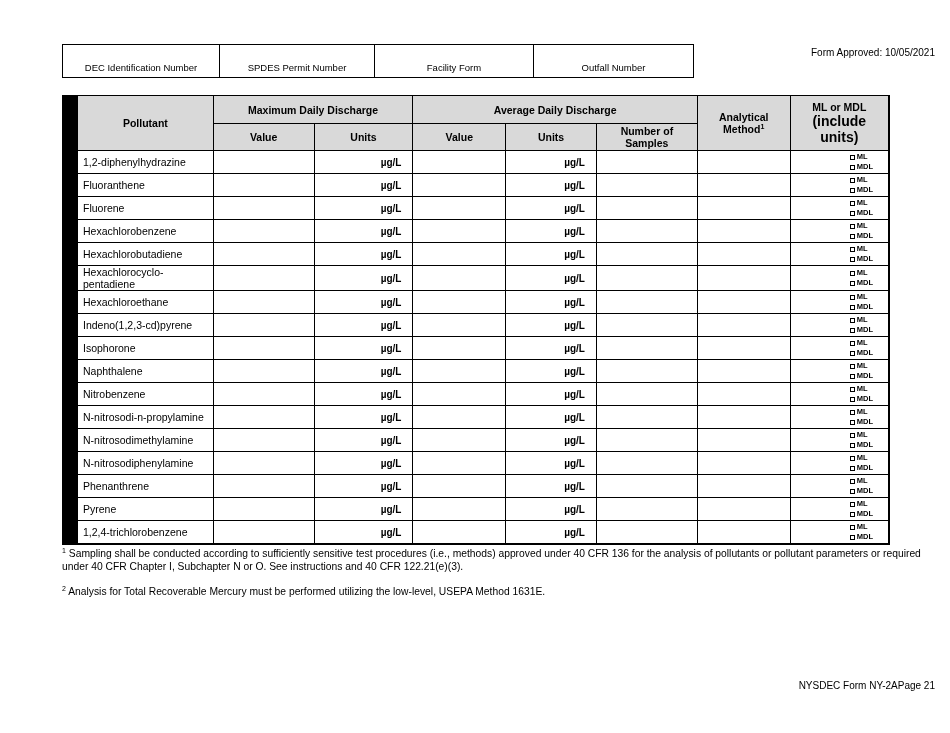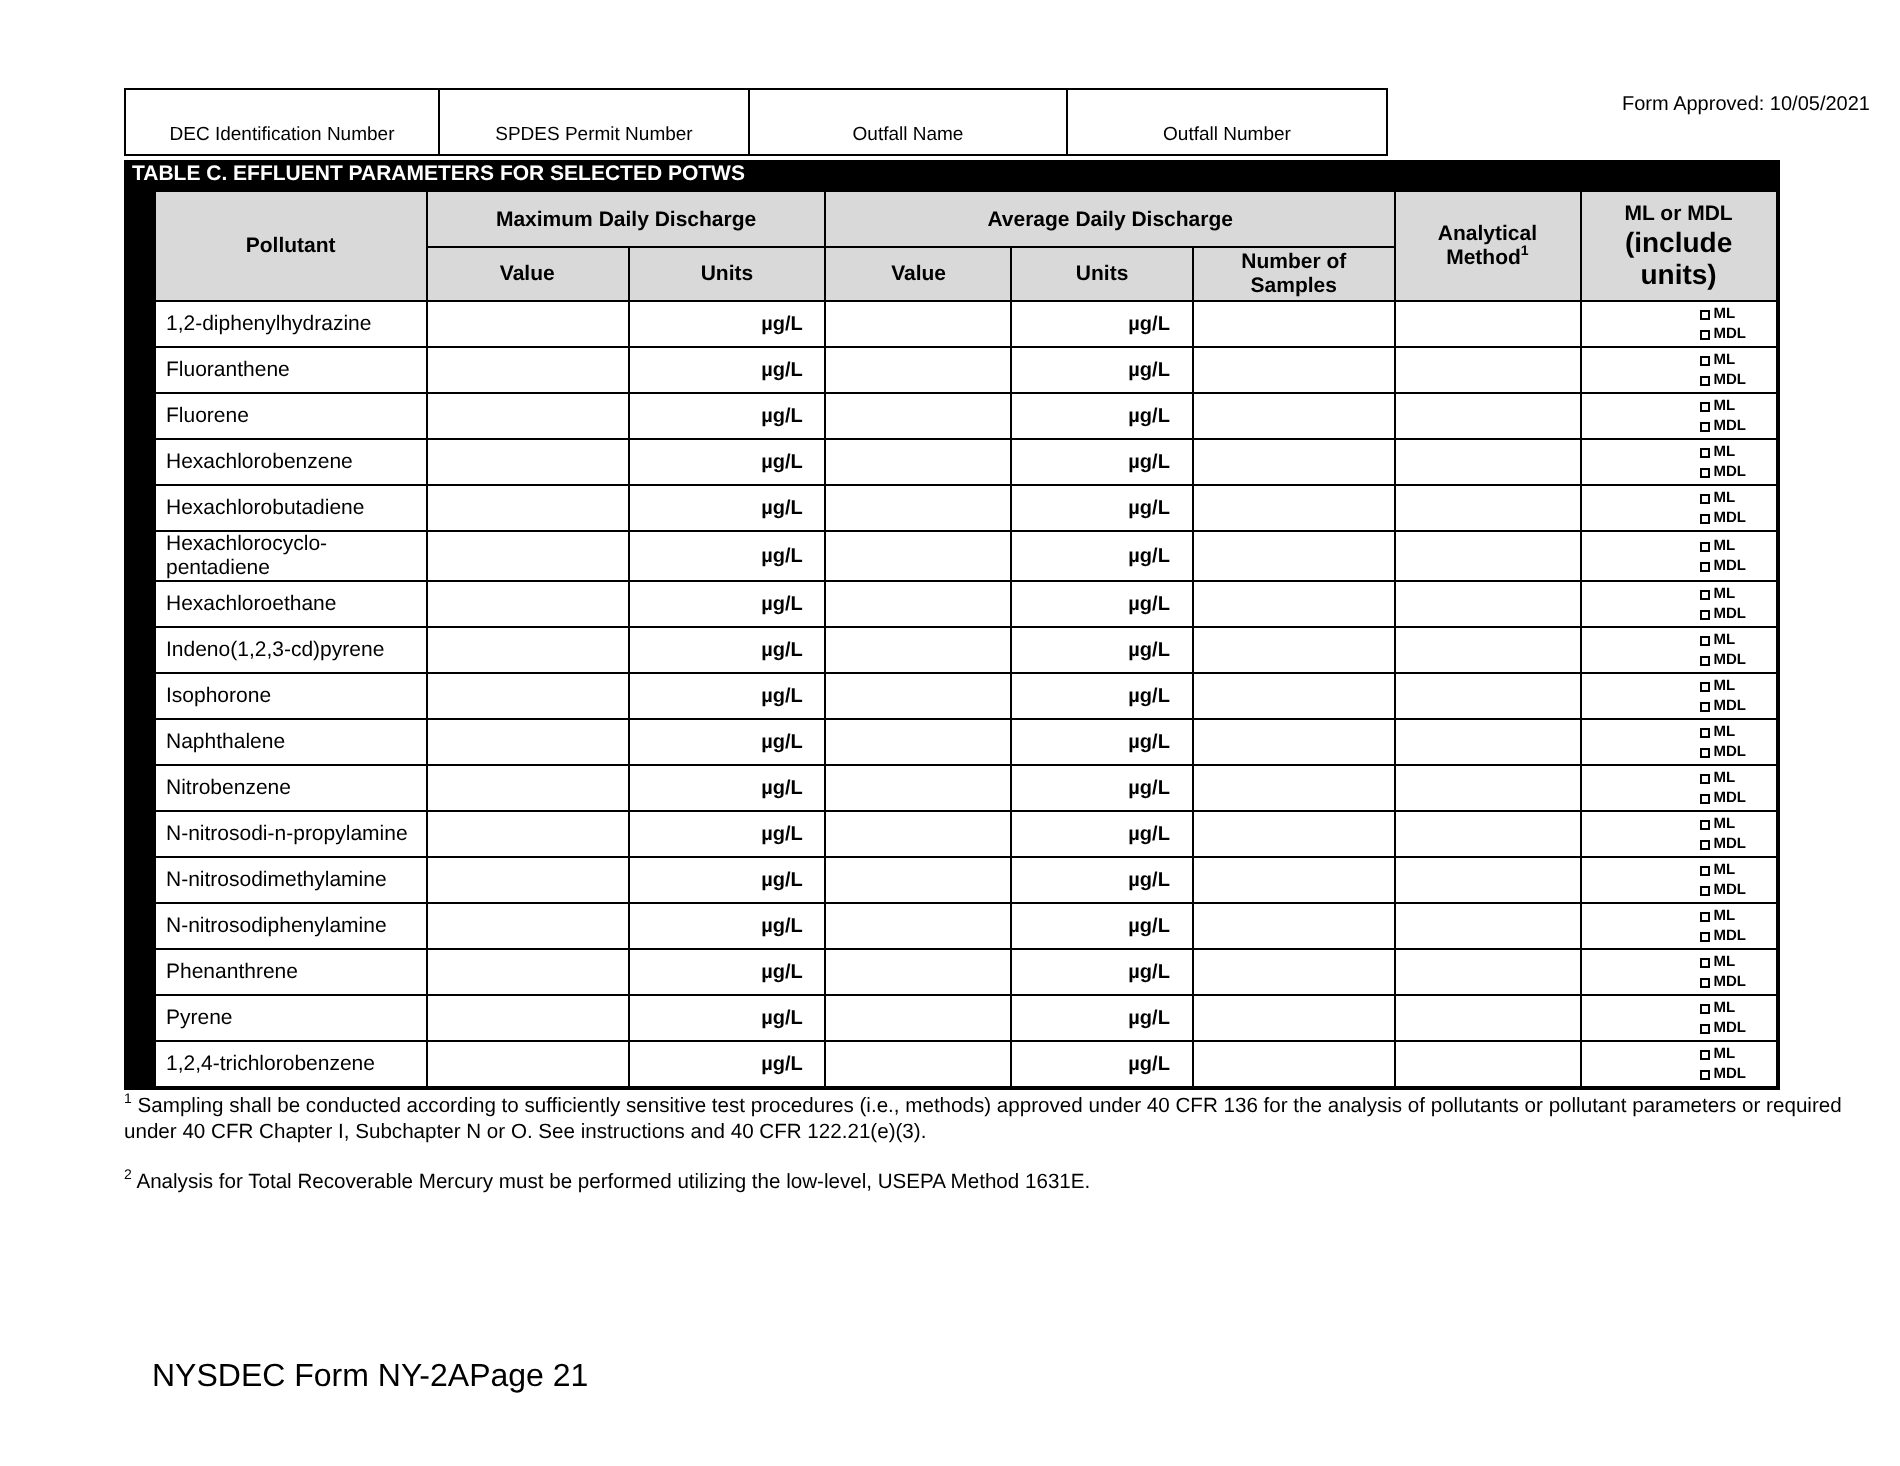--- a/index.html
+++ b/index.html
@@ -57,49 +57,48 @@
   .narrow62 { max-width: 62px; margin: 0 auto; }
   sup { font-size: 7px; vertical-align: super; line-height: 0; }
   .hdr-sub { font-weight: bold; font-size: 14px; }
 
   
   .footnotes { position: absolute; left: 62px; top: 547px; width: 876px; font-size: 10.3px; line-height: 13px; }
   .footnotes p { margin: 0; }
   .footnotes p + p { margin-top: 12px; }
 
   
-  .page-footer { position: absolute; left: 62px; top: 680px; width: 873px; display: flex; justify-content: flex-start; font-size: 16px; padding-left: 14px; }
+  .page-footer { position: absolute; left: 62px; top: 680px; width: 873px; display: flex; justify-content: flex-end; font-size: 10px; padding-left: 14px; }
 </style>
 </head>
 <body>
 
 <div class="page">
 
   <div class="header-boxes">
     <div class="hbox" style="width:158px">
       <div>DEC Identification Number</div>
       <div class="hbox-input"></div>
     </div>
     <div class="hbox" style="width:156px">
       <div>SPDES Permit Number</div>
       <div class="hbox-input"></div>
     </div>
     <div class="hbox" style="width:160px">
-      <div>Outfall Name</div>
+      <div>Facility Form</div>
       <div class="hbox-input"></div>
     </div>
     <div class="hbox" style="width:161px">
       <div>Outfall Number</div>
       <div class="hbox-input"></div>
     </div>
   </div>
 
   <div class="form-approved">Form Approved: 10/05/2021</div>
 
-  <div class="table-title">TABLE C. EFFLUENT PARAMETERS FOR SELECTED POTWS</div>
 
   <table class="main-table">
     <colgroup>
       <col style="width:142px">
       <col style="width:100px">
       <col style="width:98px">
       <col style="width:92px">
       <col style="width:90px">
       <col style="width:100px">
       <col style="width:92px">

